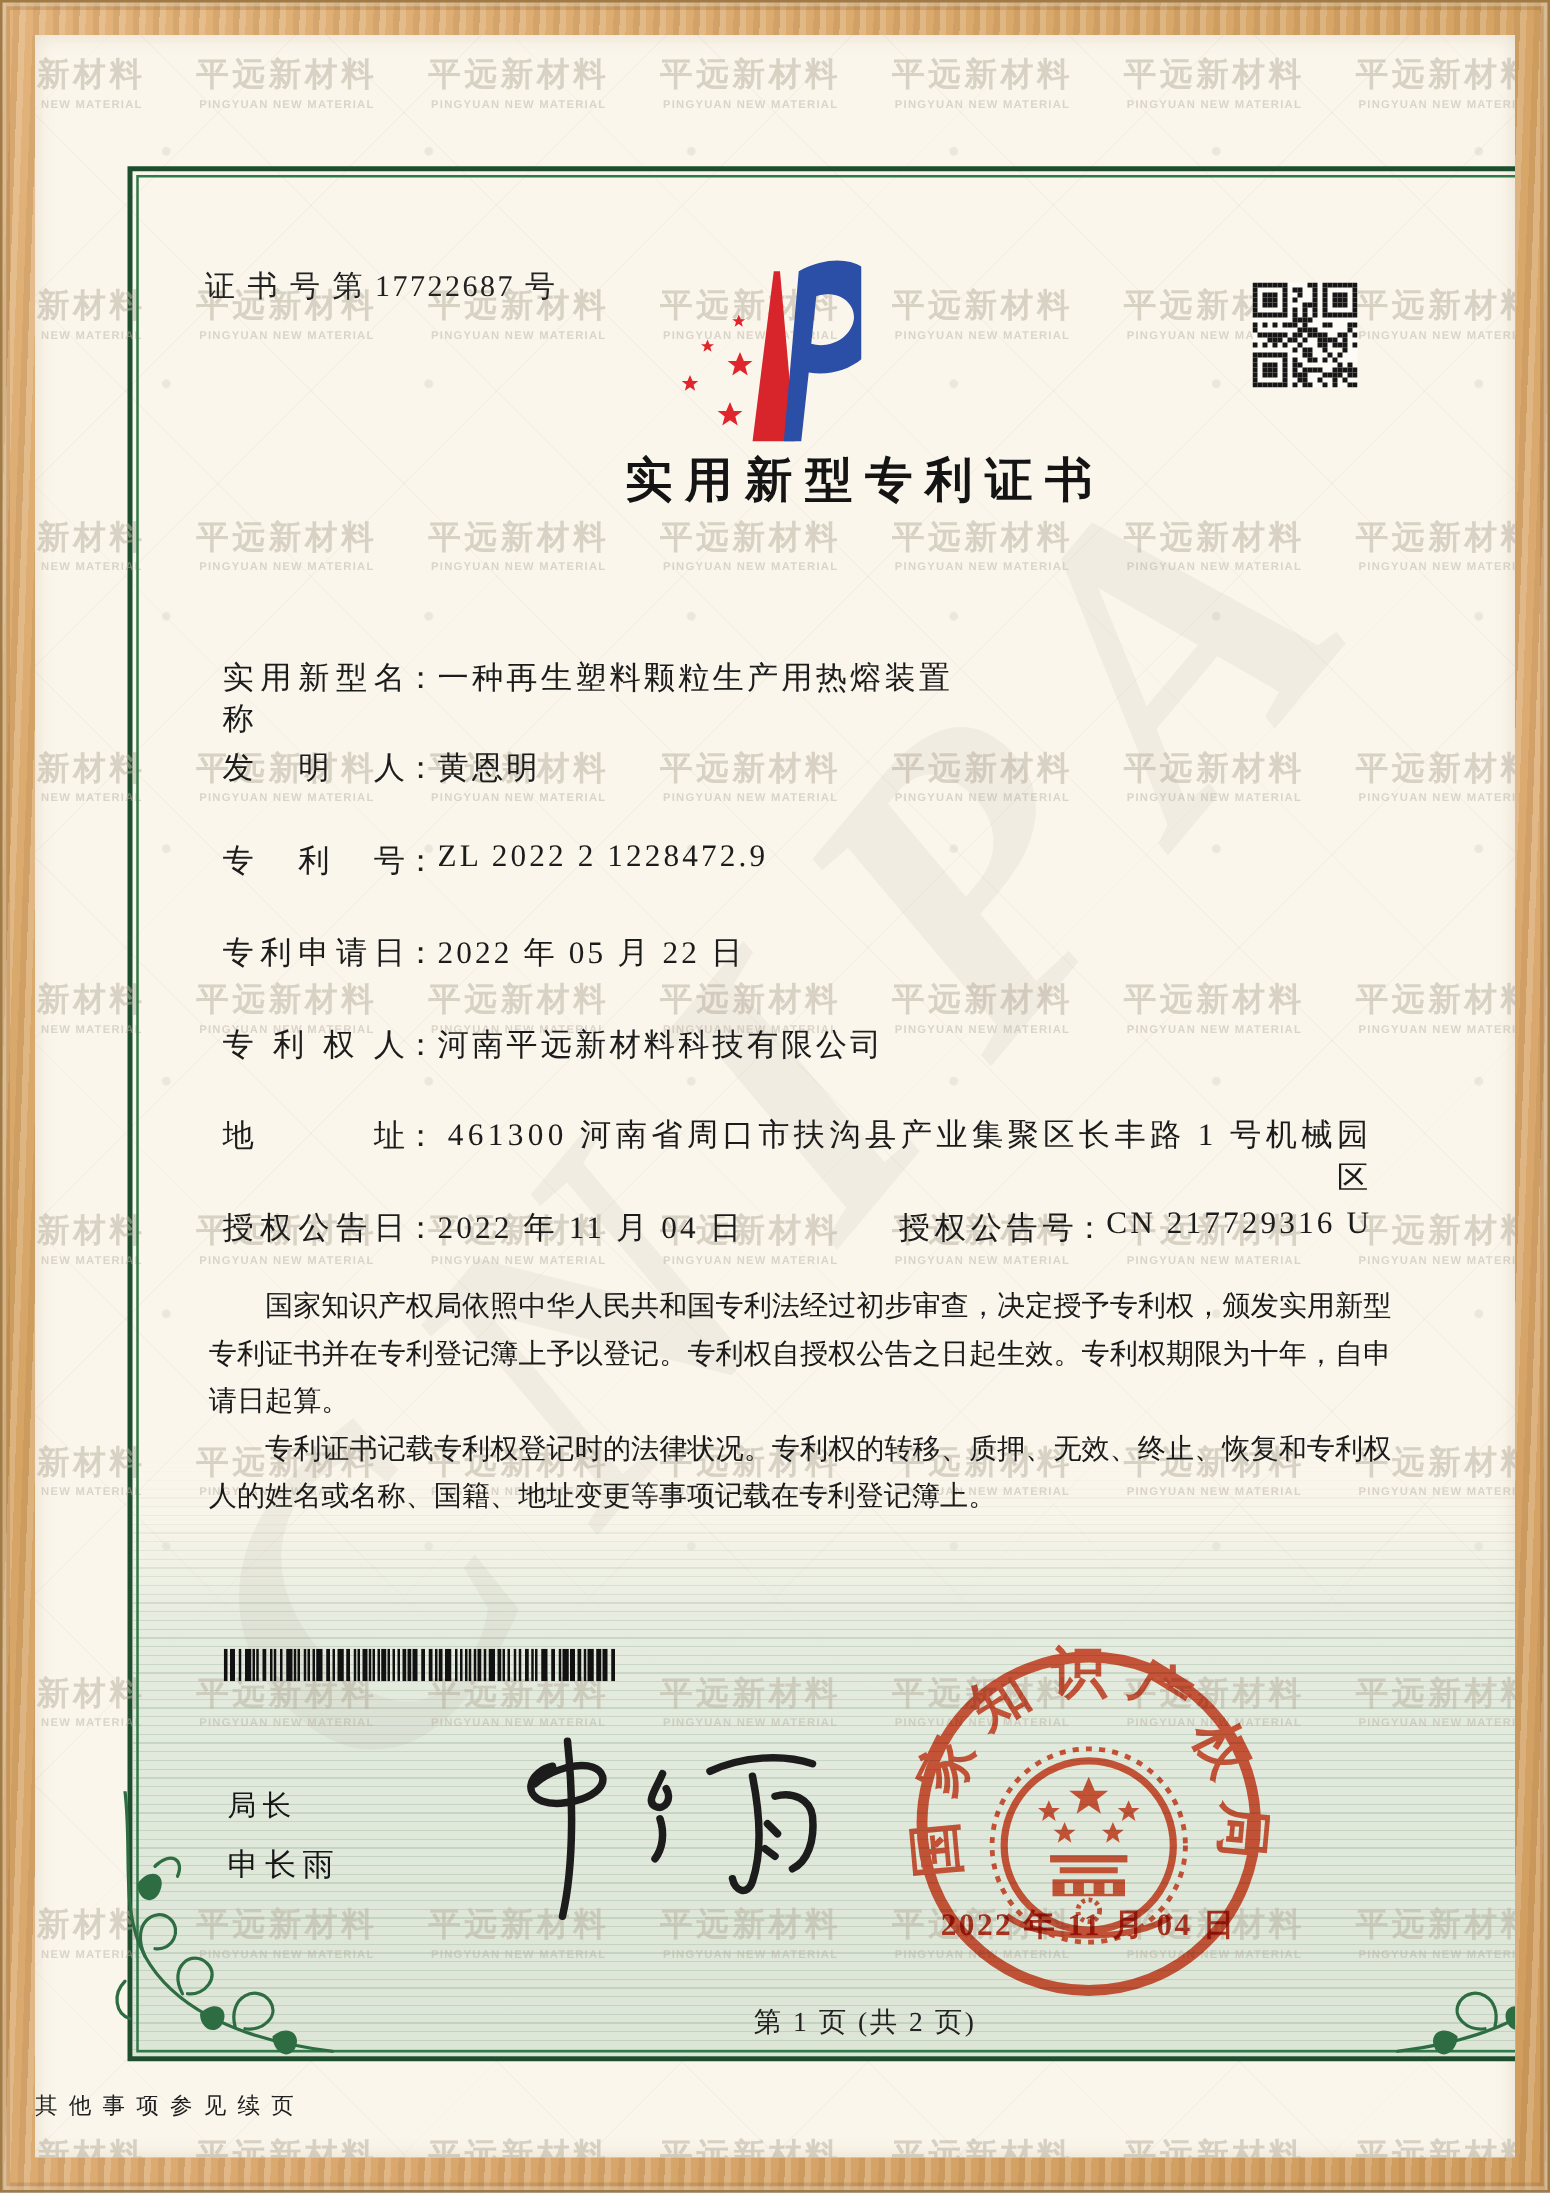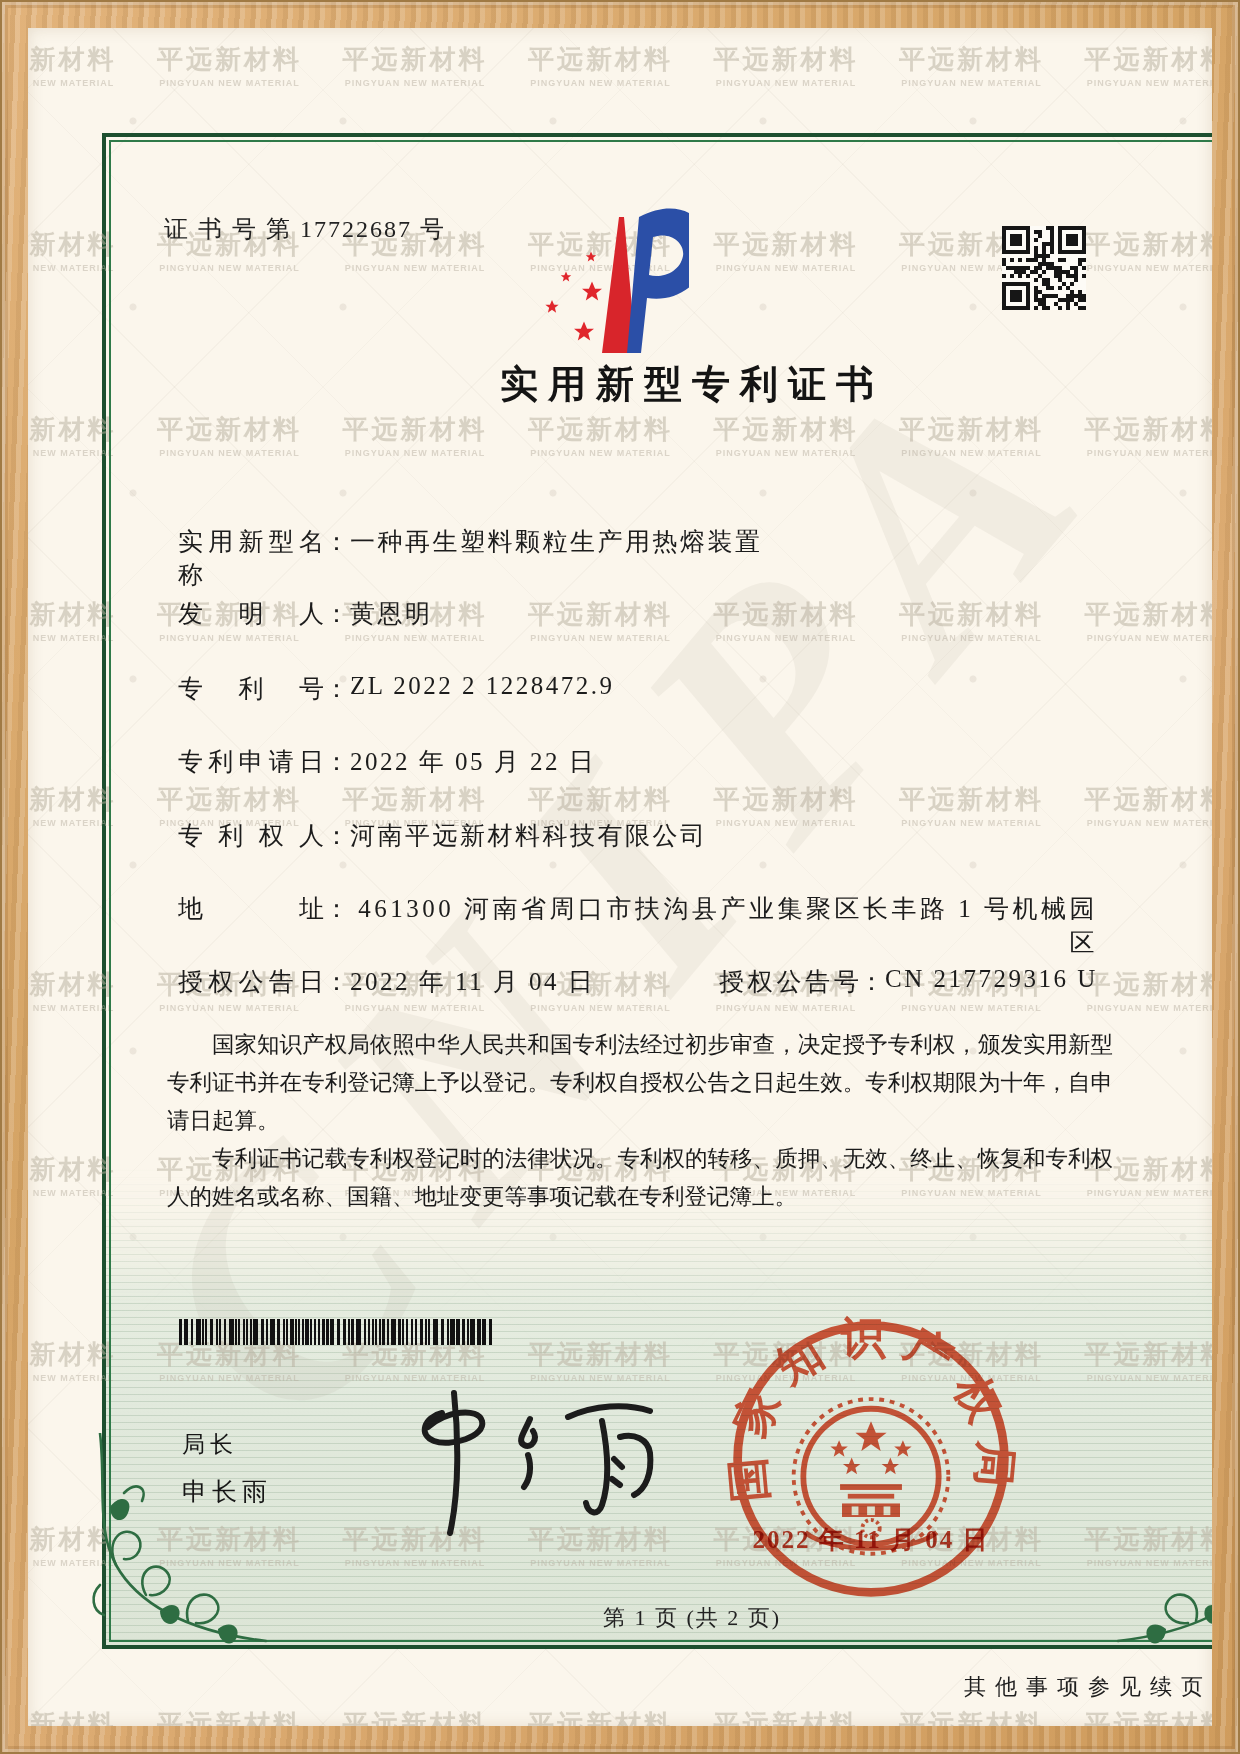--- a/index.html
+++ b/index.html
@@ -57,21 +57,21 @@
   .director-title{left:76px;top:1292px;font-size:23px;letter-spacing:5px;color:#161616;}
   .director-name{left:76px;top:1338px;font-size:25px;letter-spacing:5px;color:#161616;}
   .signature{left:256px;top:1244px;}
   .seal{left:620px;top:1172px;mix-blend-mode:multiply;opacity:.95;z-index:4;}
   .seal-date{left:620px;top:1386px;width:290px;text-align:center;font-size:25px;
              color:#c33a27;letter-spacing:2px;z-index:4;mix-blend-mode:multiply;font-weight:bold;}
   .page-info{left:0;right:0;top:1466px;text-align:center;font-size:22px;letter-spacing:2px;color:#222;}
   .flourish{z-index:3;}
   .fl-bl{left:-16px;top:1296px;}
   .fl-br{right:-16px;top:1296px;transform:scaleX(-1);}
-  .footer-note{position:absolute;left:0;right:0;top:1644px;text-align:right;font-size:22px;
+  .footer-note{position:absolute;left:0;right:0;top:1644px;text-align:left;font-size:18px;
                letter-spacing:9px;color:#1f1f1f;z-index:2;}
 </style>
 </head>
 <body>
 
 <div class="stage">
   <div class="frame"></div>
   <div class="paper">
 
     <div class="wm-layer" id="wm-layer">

